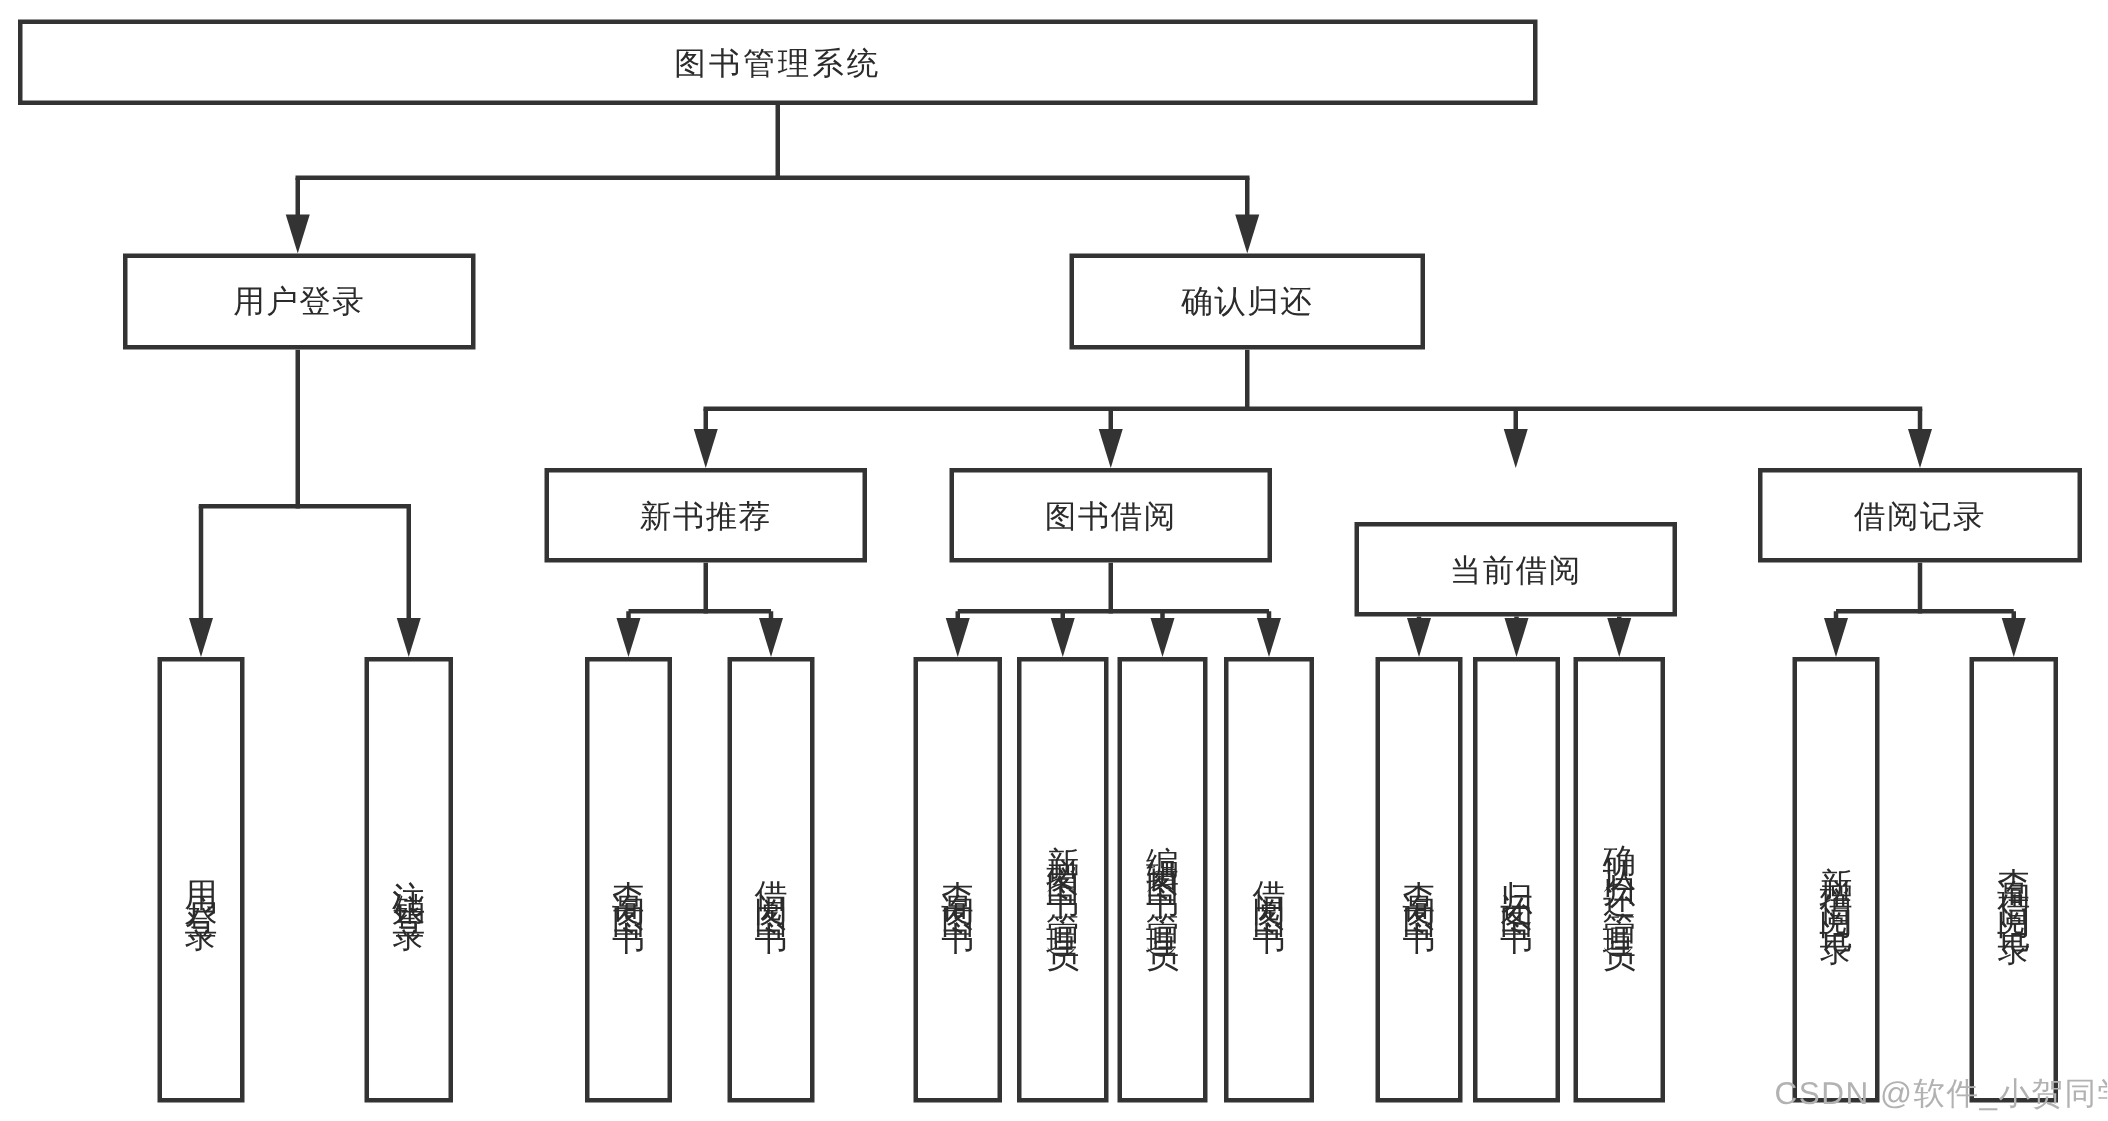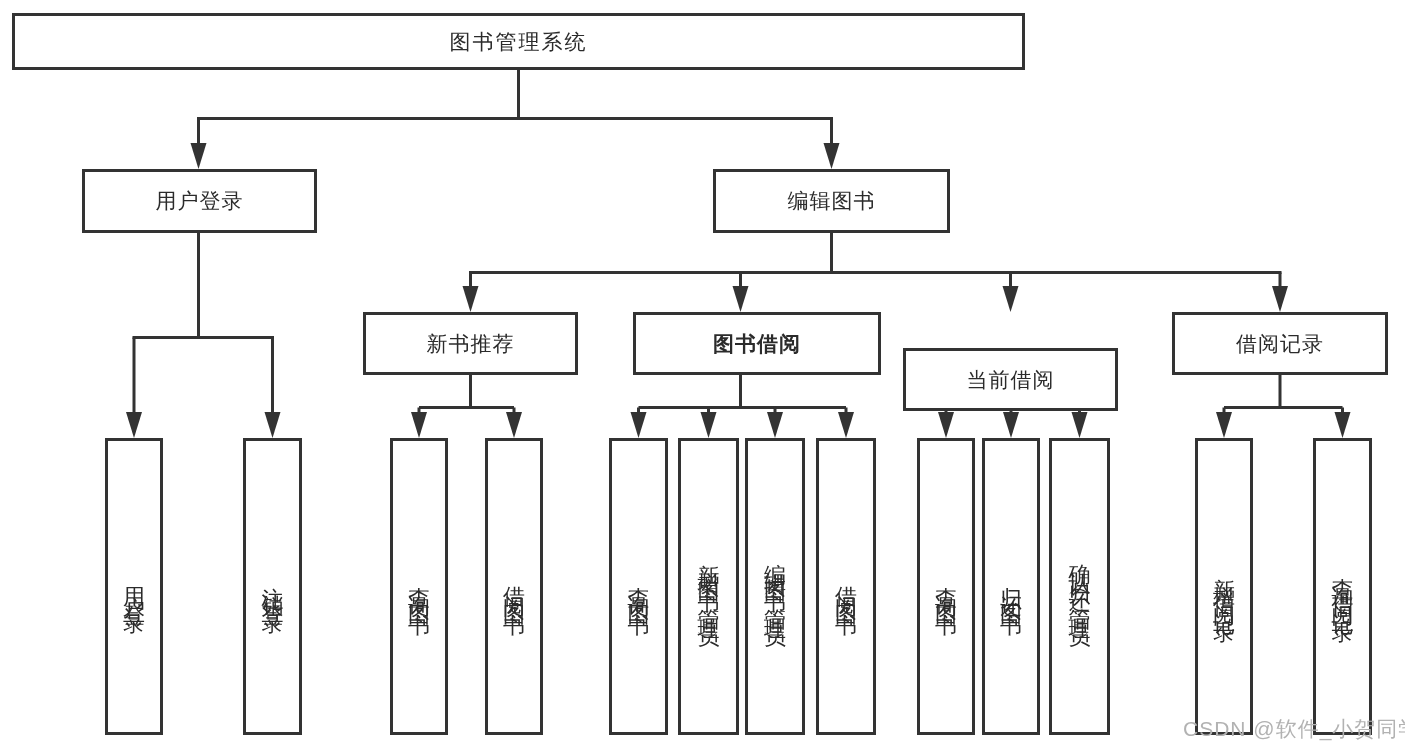--- a/index.html
+++ b/index.html
@@ -119,27 +119,27 @@
   </svg>
 
   <div class="box hbox root-box" style="left:12px; top:13px; width:1013px; height:57px;">
     <span>图书管理系统</span>
   </div>
 
   <div class="box hbox" style="left:82px; top:169px; width:235px; height:64px;">
     <span>用户登录</span>
   </div>
   <div class="box hbox" style="left:713px; top:169px; width:237px; height:64px;">
-    <span>编辑图书</span>
+    <span>确认归还</span>
   </div>
 
   <div class="box hbox" style="left:363px; top:312px; width:215px; height:63px;text-align:center;">
     <span>新书推荐</span>
   </div>
-  <div class="box hbox" style="left:633px; top:312px; width:248px; height:63px;font-weight:bold;">
+  <div class="box hbox" style="left:633px; top:312px; width:215px; height:63px;">
     <span>图书借阅</span>
   </div>
   <div class="box hbox" style="left:903px; top:312px; width:215px; height:63px;margin-top:36px;">
     <span>当前借阅</span>
   </div>
   <div class="box hbox" style="left:1172px; top:312px; width:216px; height:63px;">
     <span>借阅记录</span>
   </div>
 
   <div class="box vbox" style="left:105px; top:438px; width:58px; height:297px;">

